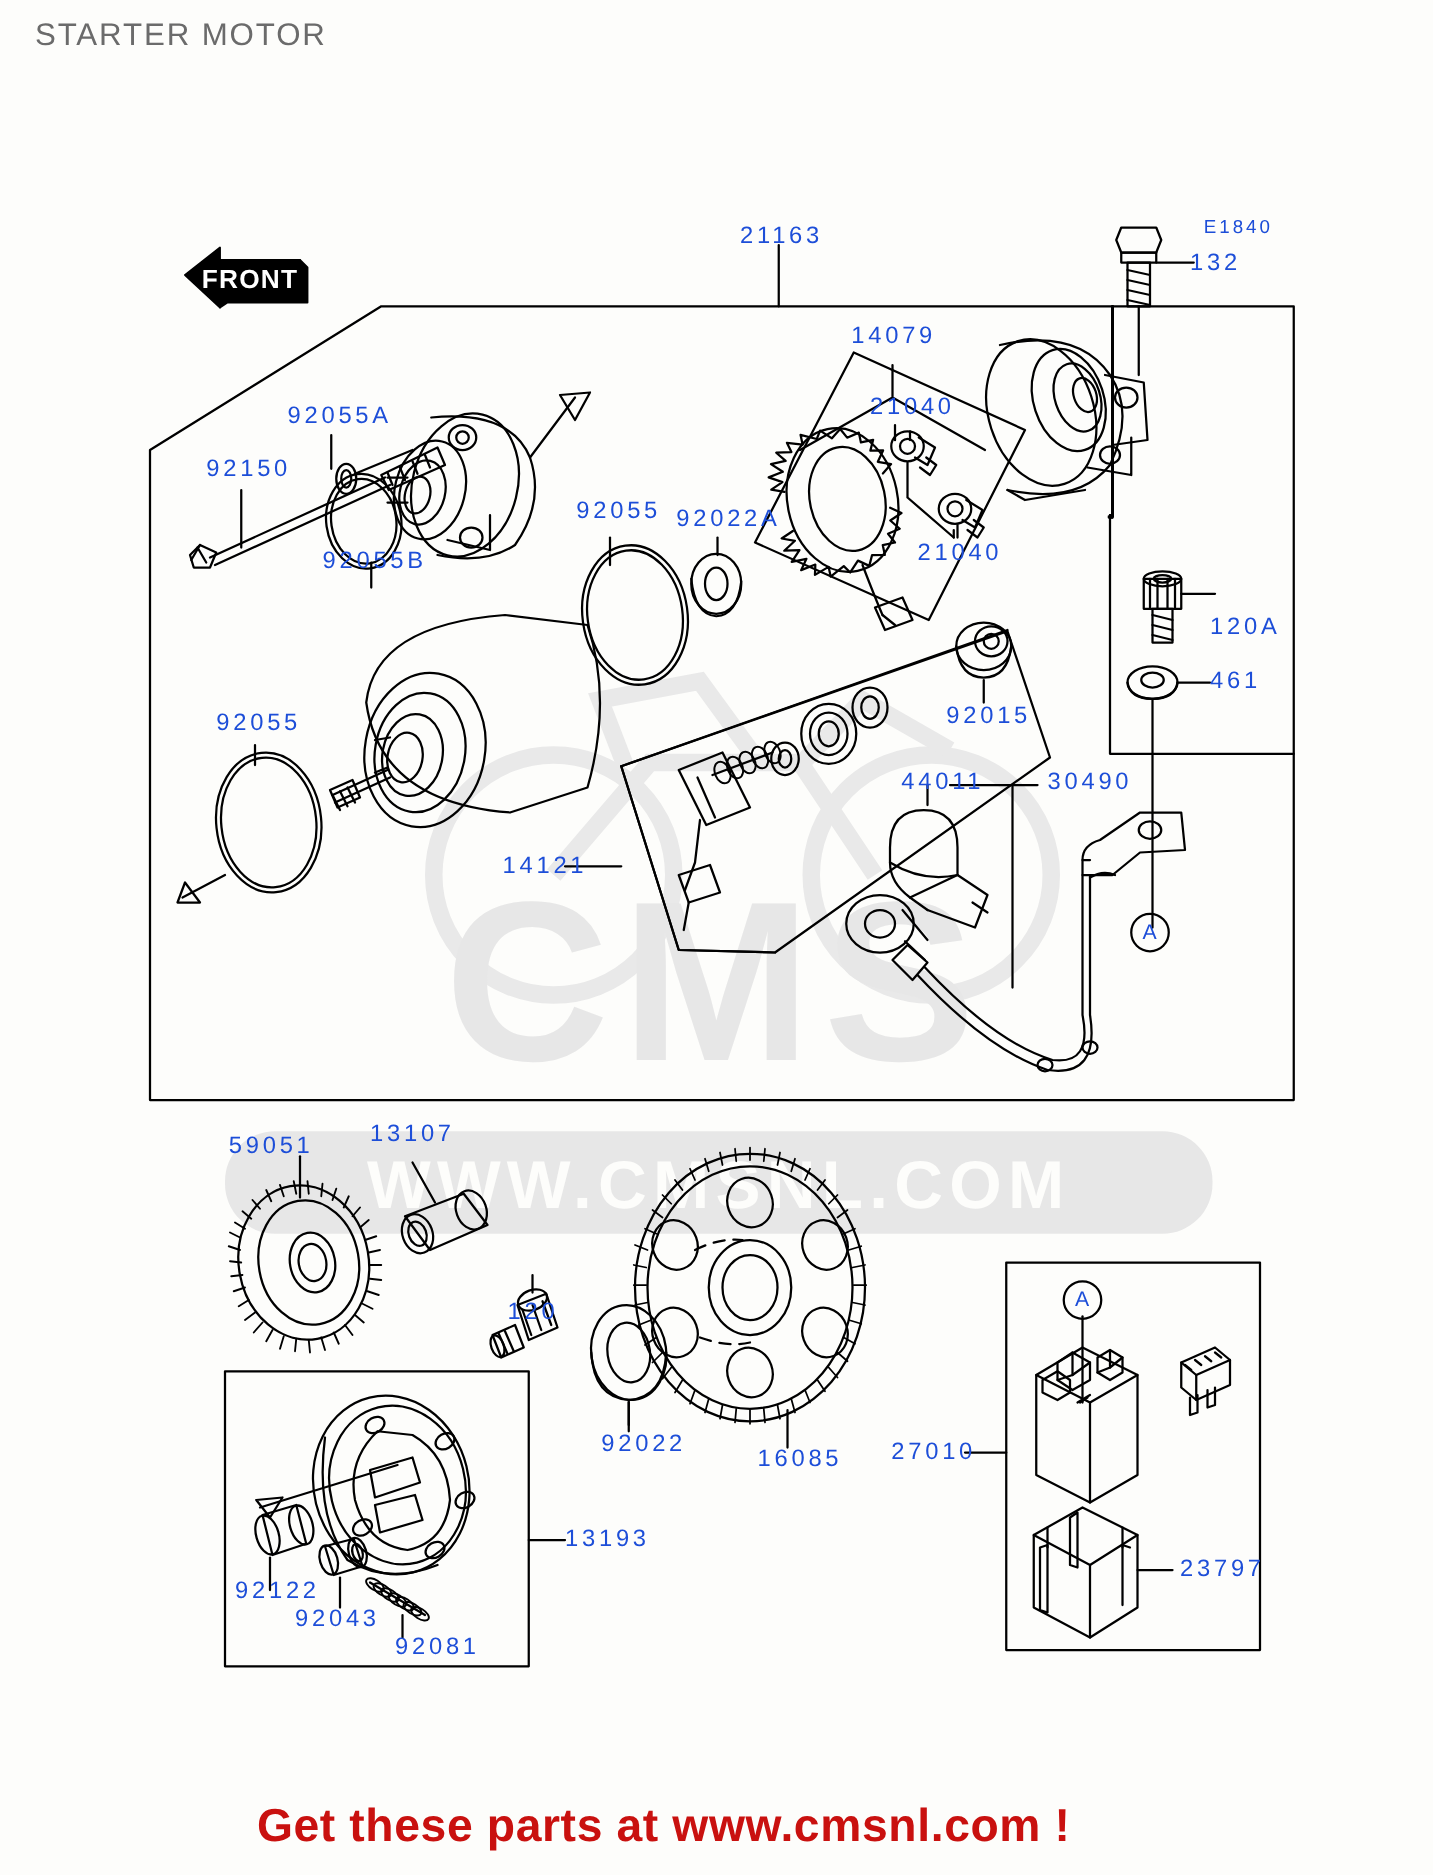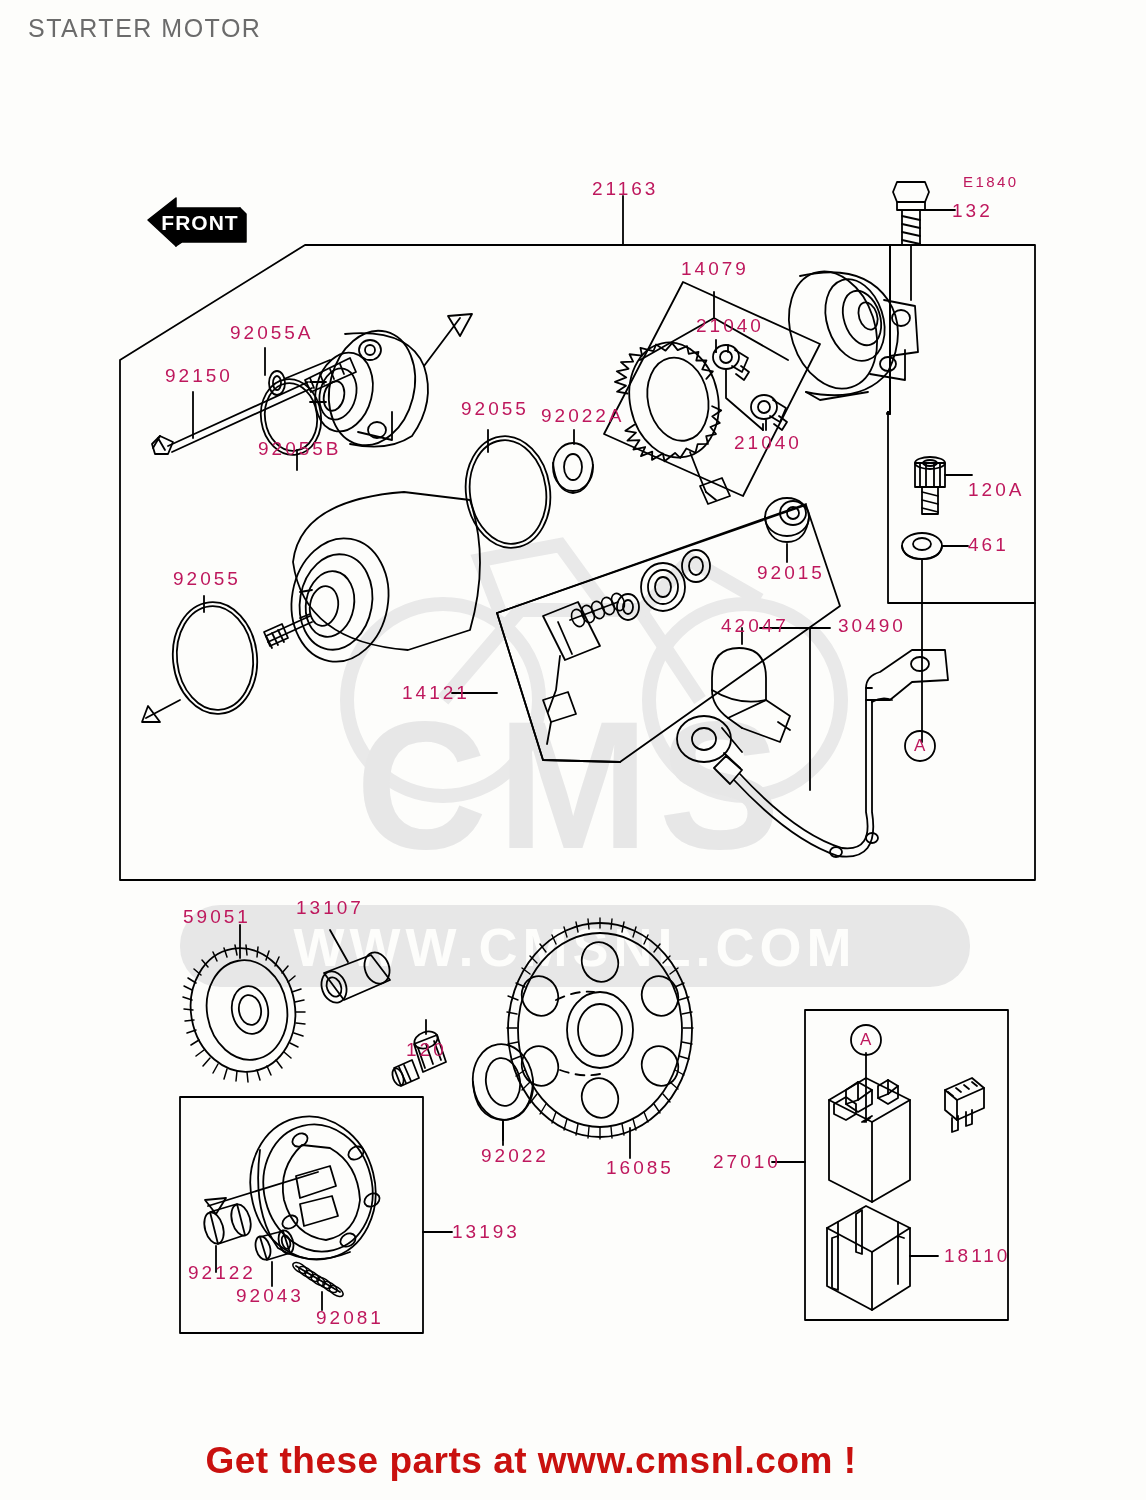--- a/index.html
+++ b/index.html
@@ -23,21 +23,21 @@
     font-size:37px;font-weight:bold;color:#c9110f;
     font-family:"Liberation Sans",sans-serif;
     letter-spacing:0.5px;
   }
   #diagram-svg{position:absolute;left:0;top:0;}
   .lbl{
     position:absolute;
     font-family:"Liberation Sans",sans-serif;
     font-size:19px;
     letter-spacing:3.0px;
-    color:#be185d;
+    color:#1d4ed8;
     white-space:nowrap;
   }
   .lbl.code{font-size:15px;letter-spacing:2.4px;}
   #watermark{position:absolute;left:0;top:0;pointer-events:none;}
   .front-badge{position:absolute;left:140px;top:192px;}
 </style>
 </head>
 <body>
 
 <div id="page">
@@ -596,39 +596,39 @@
   <div class="lbl" style="left:696px;top:315px;">21040</div>
   <div class="lbl" style="left:734px;top:432px;">21040</div>
 
   <div class="lbl" style="left:230px;top:322px;">92055A</div>
   <div class="lbl" style="left:165px;top:365px;">92150</div>
   <div class="lbl" style="left:258px;top:438px;">92055B</div>
 
   <div class="lbl" style="left:461px;top:398px;">92055</div>
   <div class="lbl" style="left:541px;top:405px;">92022A</div>
 
-  <div class="lbl" style="left:968px;top:479px;">120A</div>
+  <div class="lbl" style="left:968px;top:491px;">120A</div>
   <div class="lbl" style="left:968px;top:534px;">461</div>
 
   <div class="lbl" style="left:757px;top:562px;">92015</div>
   <div class="lbl" style="left:173px;top:568px;">92055</div>
   <div class="lbl" style="left:402px;top:682px;">14121</div>
 
-  <div class="lbl" style="left:721px;top:615px;">42047</div>
+  <div class="lbl" style="left:721px;top:615px;">44011</div>
   <div class="lbl" style="left:838px;top:615px;">30490</div>
   <div class="lbl" style="left:914px;top:736px;font-size:17px;letter-spacing:0;">A</div>
 
   <div class="lbl" style="left:183px;top:906px;">59051</div>
   <div class="lbl" style="left:296px;top:897px;">13107</div>
   <div class="lbl" style="left:406px;top:1039px;">120</div>
   <div class="lbl" style="left:481px;top:1145px;">92022</div>
   <div class="lbl" style="left:606px;top:1157px;text-align:right;">16085</div>
 
   <div class="lbl" style="left:713px;top:1151px;">27010</div>
-  <div class="lbl" style="left:944px;top:1245px;">18110</div>
+  <div class="lbl" style="left:944px;top:1245px;">23797</div>
   <div class="lbl" style="left:860px;top:1030px;font-size:17px;letter-spacing:0;">A</div>
 
   <div class="lbl" style="left:452px;top:1221px;">13193</div>
   <div class="lbl" style="left:188px;top:1262px;">92122</div>
   <div class="lbl" style="left:236px;top:1285px;">92043</div>
   <div class="lbl" style="left:284px;top:1307px;margin-left:32px;">92081</div>
 
   <div id="footer-text">Get these parts at www.cmsnl.com !</div>
 
 </div>

